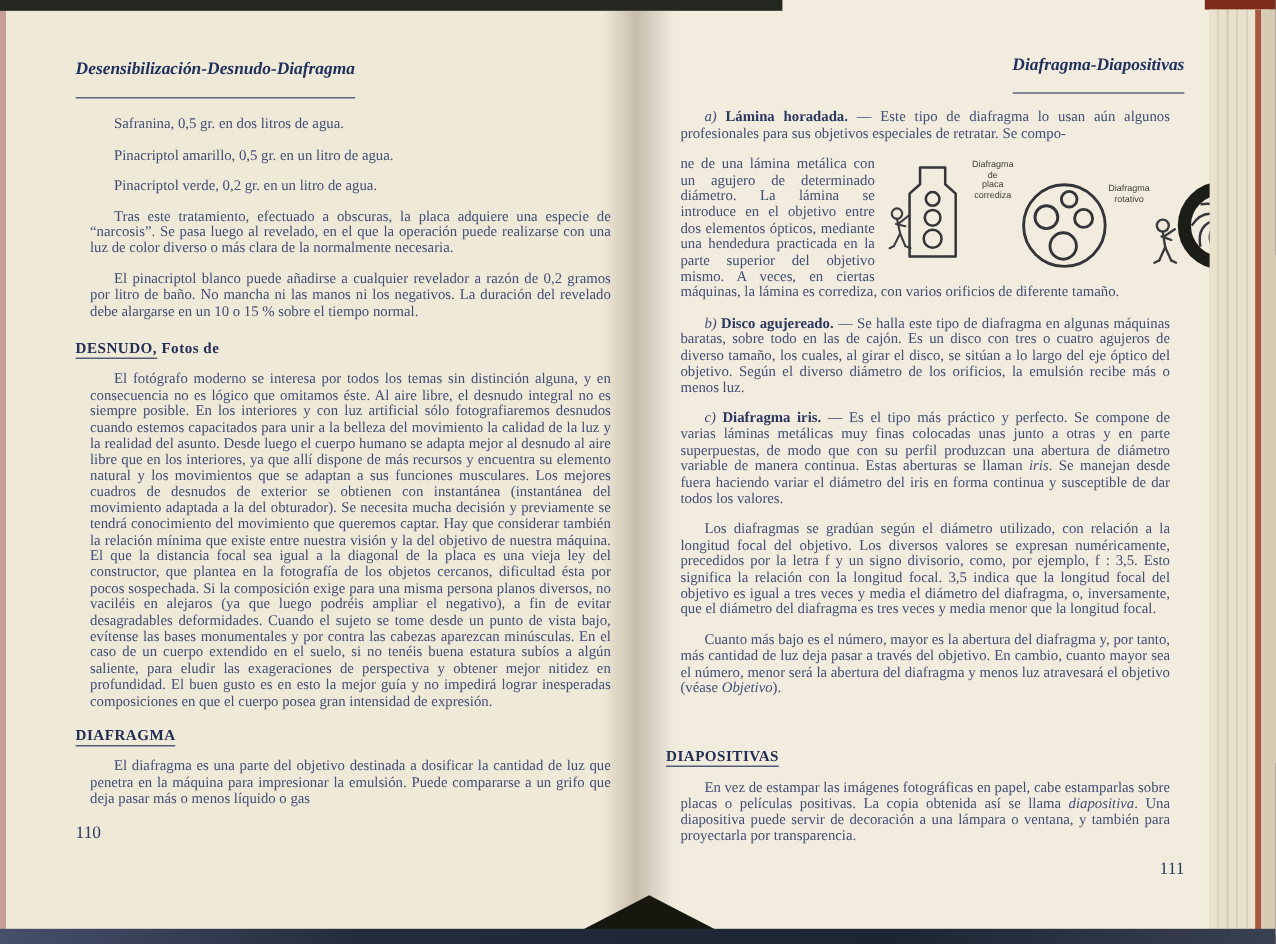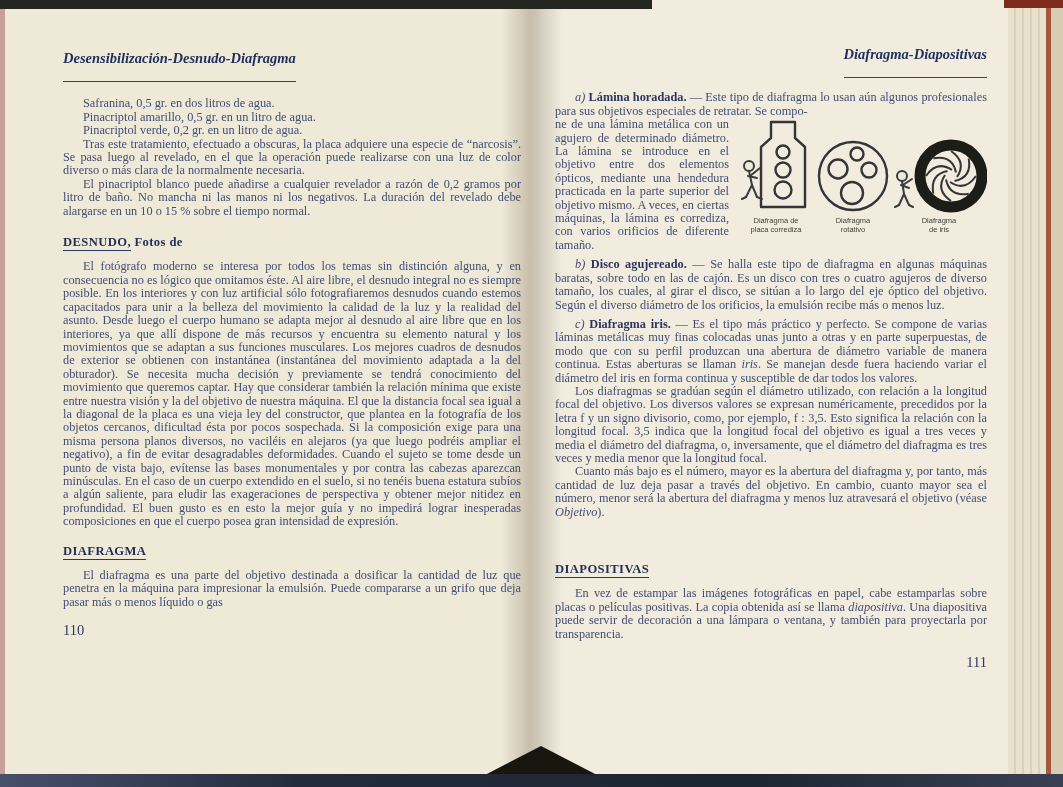--- a/index.html
+++ b/index.html
@@ -19,40 +19,40 @@
       background:linear-gradient(90deg,#46506b,#242c3c 28%,#1d2532 70%,#3a4053);}
   .gutter{position:absolute;left:502px;top:0;width:60px;height:779px;
       background:linear-gradient(90deg,rgba(110,85,60,0) 0%,rgba(100,78,55,0.28) 46%,rgba(60,45,35,0.20) 56%,rgba(110,85,60,0) 100%);}
   .gutter-v{position:absolute;left:483px;bottom:11px;width:0;height:0;
       border-left:58px solid transparent;border-right:58px solid transparent;
       border-bottom:30px solid #17170f;}
   
   .page{position:absolute;color:#414d75;font-size:12.3px;line-height:13.4px;text-align:justify;}
   .page-left{left:63px;top:52px;width:458px;}
   .page-right{left:555px;top:48px;width:432px;}
-  p{margin:0;}
+  p{margin:12px;}
   .indent{text-indent:20px;}
   .runhead{font-size:14.5px;font-weight:bold;font-style:italic;color:#20305c;
       border-bottom:1.6px solid #37436b;padding-bottom:16px;display:inline-block;}
   .runhead-row{margin-bottom:15px;}
   .runhead-row.right{text-align:right;margin-bottom:13px;}
   .heading{font-weight:bold;color:#242f56;font-size:12.6px;letter-spacing:0.4px;}
   .heading .u{border-bottom:1.4px solid #2c3a60;padding-bottom:1px;}
   .h-desnudo{margin-top:18px;margin-bottom:11px;}
   .h-diafragma{margin-top:16px;margin-bottom:11px;}
   .h-diapositivas{margin-top:44px;margin-bottom:11px;}
   .pagenum{font-weight:normal;font-size:14.5px;color:#2c3a60;margin-top:15px;}
   .pagenum.right{text-align:right;}
   .sp{margin-top:6px;}
   b{color:#2b3660;}
   .it{font-style:italic;}
   
   .figure{float:right;width:250px;margin:0 0 4px 8px;}
   .fig-flex{display:flex;align-items:flex-end;justify-content:space-between;}
-  .fig-item{display:flex;flex-direction:column;align-items:center;}
+  .fig-item{display:flex;flex-direction:row;align-items:flex-start;}
   .fig-caption{font-family:"Liberation Sans", sans-serif;font-size:7.5px;line-height:8.5px;
       color:#3f3f35;text-align:center;margin-top:3px;white-space:pre-line;}
   .clear{clear:both;}
   svg{display:block;}
 </style>
 </head>
 <body>
 
 <div class="scan">
   <div class="paper"></div>

